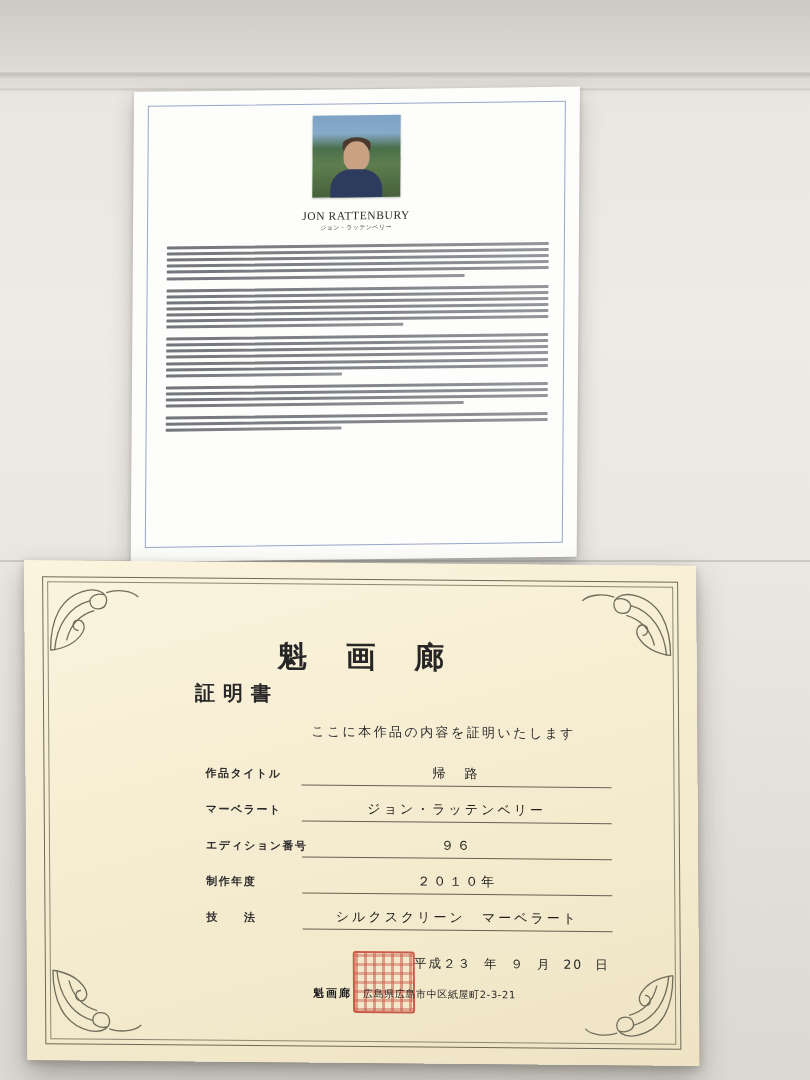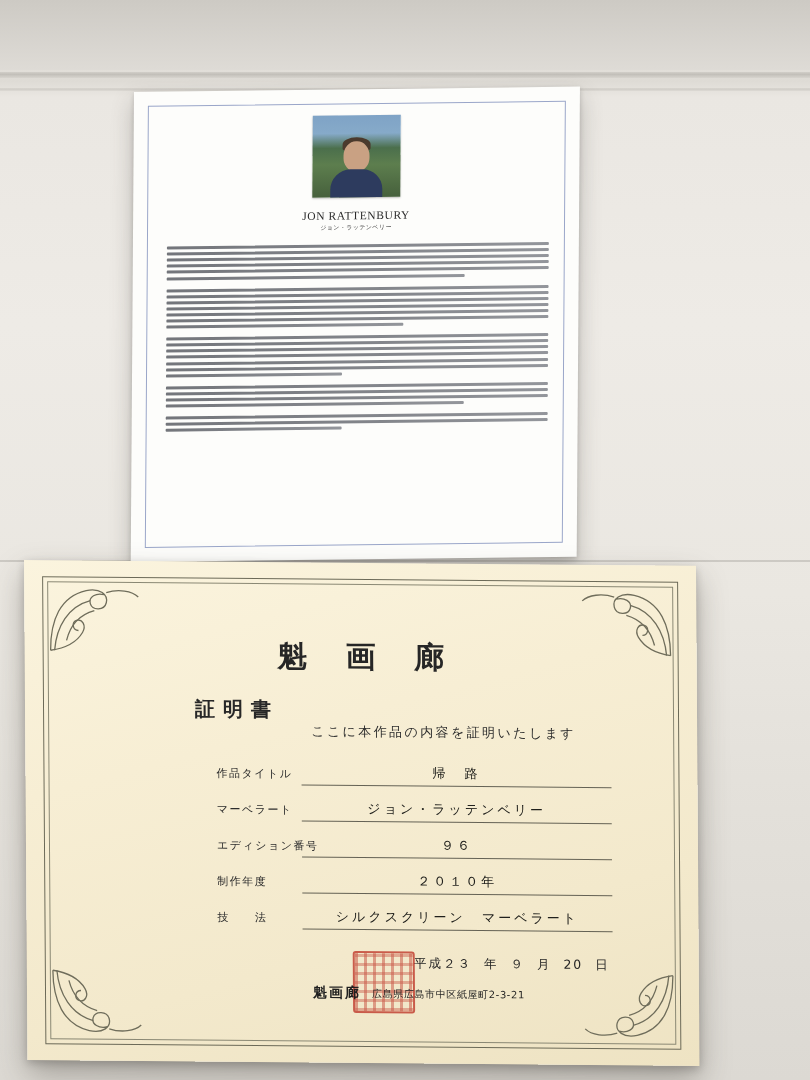--- a/index.html
+++ b/index.html
@@ -92,36 +92,36 @@
   .corner.bl{left:22px;bottom:20px;transform:scaleY(-1);}
   .corner.br{right:22px;bottom:20px;transform:scale(-1,-1);}
 
   .cert-title{
     position:absolute;left:0;right:0;top:74px;text-align:center;
     font-family:"DejaVu Sans", sans-serif;
     font-size:30px;letter-spacing:14px;color:#262626;font-weight:700;
     text-indent:14px;
   }
   .cert-sub{
-    position:absolute;left:170px;top:134px;
+    position:absolute;left:170px;top:118px;
     font-family:"DejaVu Sans", sans-serif;
     font-size:20px;letter-spacing:8px;color:#272727;font-weight:700;
   }
   .cert-statement{
     position:absolute;left:286px;top:160px;
     font-family:"DejaVu Sans", sans-serif;
     font-size:13px;letter-spacing:2.4px;color:#2d2d2d;
   }
 
   .fields{position:absolute;left:180px;top:196px;right:86px;}
   .field-row{position:relative;height:36px;}
   .field-label{
-    position:absolute;left:11px;top:8px;width:92px;
-    font-family:"DejaVu Sans", sans-serif;
-    font-size:11px;letter-spacing:1.5px;color:#2c2c2c;white-space:nowrap;
+    position:absolute;left:0;top:8px;width:92px;
+    font-family:"DejaVu Sans", sans-serif;
+    font-size:11px;letter-spacing:1.5px;color:#2c2c2c;white-space:nowrap;font-weight:bold;
   }
   .field-line{
     position:absolute;left:96px;right:0;top:26px;height:1px;background:#4b4a40;opacity:.85;
   }
   .field-value{
     position:absolute;left:96px;right:0;top:5px;text-align:center;
     font-family:"DejaVu Sans", sans-serif;
     font-size:13px;letter-spacing:3px;color:#20201c;
   }
 
@@ -135,21 +135,21 @@
     position:absolute;left:326px;top:388px;width:58px;height:58px;
     border:2.5px solid #c0392b;border-radius:3px;opacity:.8;
     background:
       repeating-linear-gradient(90deg,rgba(192,57,43,.55) 0 3px,rgba(255,255,255,0) 3px 9px),
       repeating-linear-gradient(0deg,rgba(192,57,43,.45) 0 3px,rgba(255,255,255,0) 3px 9px);
   }
   .shop-line{
     position:absolute;left:286px;top:420px;
     font-family:"DejaVu Sans", sans-serif;color:#1f1f1f;
   }
-  .shop-name{font-size:14px;font-weight:700;letter-spacing:2px;vertical-align:middle;text-align:right;}
+  .shop-name{font-size:11px;font-weight:700;letter-spacing:2px;vertical-align:middle;text-align:right;}
   .shop-addr{font-size:10px;letter-spacing:.6px;vertical-align:middle;margin-left:6px;}
 </style>
 </head>
 <body>
 
 <div class="scene">
   <div class="wall-shadow"></div>
   <div class="desk-seam s1"></div>
   <div class="desk-seam s2"></div>
   <div class="floor-line"></div>

